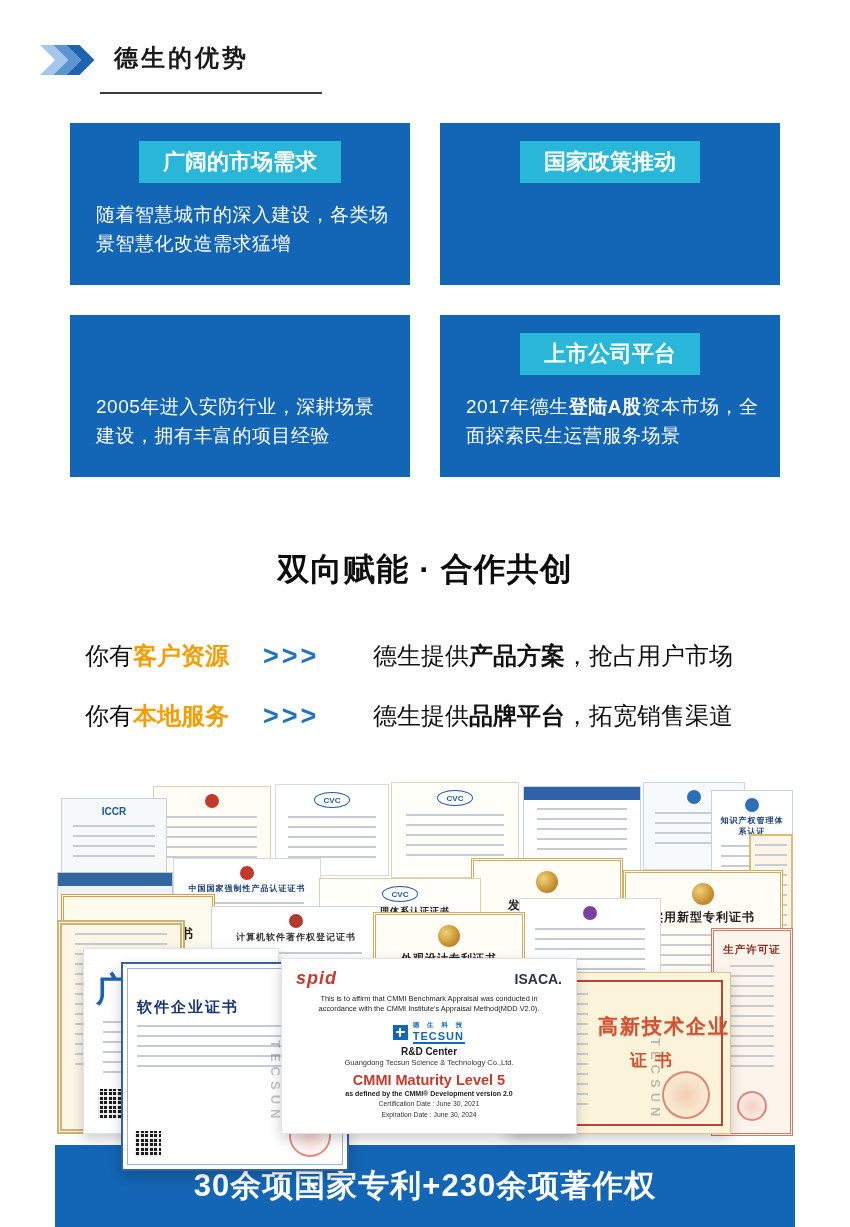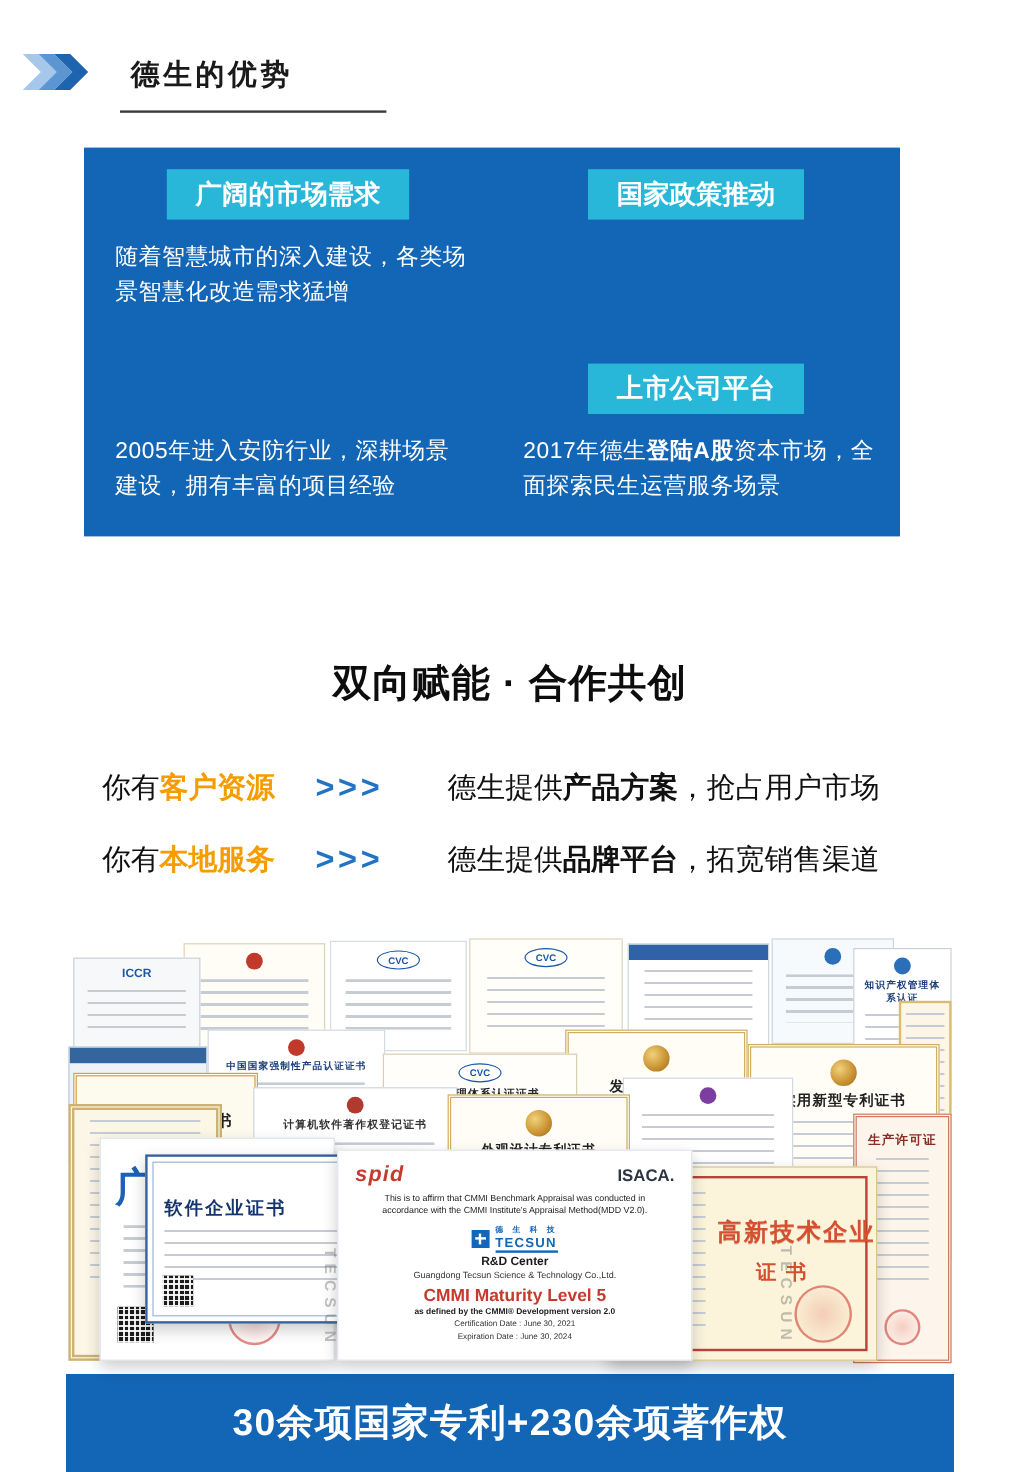--- a/index.html
+++ b/index.html
@@ -1,27 +1,27 @@
 <!DOCTYPE html>
 <html><head>
 <meta charset="utf-8">
 <style>
   *{margin:0;padding:0;box-sizing:border-box}
   html,body{background:#ffffff}
   body{font-family:"Liberation Sans","DejaVu Sans",sans-serif;color:#111}
   .page{position:relative;width:850px;height:1227px;background:#fff;overflow:hidden}
 
   
-  .header{position:absolute;left:19px;top:42px;display:flex;align-items:flex-end;gap:28px}
+  .header{position:absolute;left:40px;top:42px;display:flex;align-items:flex-start;gap:12px}
   .chevrons{width:62px;height:36px;display:block}
   .page-title{font-size:24px;font-weight:700;color:#1a1a1a;letter-spacing:3px}
   .title-underline{position:absolute;left:100px;top:92px;width:222px;height:2px;background:#3c3c3c}
 
   
-  .cards{position:absolute;left:70px;top:123px;width:616px;display:grid;grid-template-columns:340px 340px;}
+  .cards{position:absolute;left:70px;top:123px;width:616px;display:grid;grid-template-columns:340px 340px;gap:30px}
   .card{height:162px;background:#1365b5;position:relative;padding:78px 20px 0 26px}
   .badge{position:absolute;top:18px;left:50%;transform:translateX(-50%);background:#29b7d9;color:#fff;font-weight:700;font-size:22px;height:42px;line-height:42px;padding:0 24px;white-space:nowrap}
   .card-body{color:#fff;font-size:19px;line-height:1.5;letter-spacing:.5px}
   .card-body .seg-bold{font-weight:700}
 
   
   .section-title{position:absolute;top:548px;left:0;width:100%;text-align:center;font-size:32px;font-weight:700;color:#0d0d0d;letter-spacing:1px}
   .coop{position:absolute;left:85px;top:634px;width:690px}
   .coop-row{display:flex;align-items:center;height:44px;margin-bottom:16px;font-size:24px;color:#111}
   .coop-left{width:178px}
@@ -231,21 +231,21 @@
       </div>
       <div class="tile" style="left: 0px; top: 138px; width: 128px; height: 214px; z-index: 12; background: rgb(252, 246, 230); border: 5px double rgb(205, 178, 115);">
         <div class="lines" style="height: 140px;"></div>
       </div>
       <div class="tile shadow guangdong" style="left: 26px; top: 166px; width: 196px; height: 186px; z-index: 14;">
         <div class="gd-big">广东</div>
         <div class="lines gd-lines" style="height: 52px;"></div>
         <div class="qr gd-qr"></div>
         <div class="seal gd-seal"></div>
       </div>
-      <div class="tile shadow software" style="left: 64px; top: 180px; width: 228px; height: 141px; z-index: 16;">
+      <div class="tile shadow software" style="left: 64px; top: 180px; width: 228px; height: 209px; z-index: 16;">
         <div class="software-inner"></div>
         <div class="software-logos">
           <span class="software-logo1">CSEE</span>
           <span class="software-logo2">CSIA</span>
         </div>
         <div class="software-title">软件企业证书</div>
         <div class="lines" style="height: 44px;"></div>
         <div class="qr software-qr"></div>
         <div class="seal software-seal"></div>
       </div>

